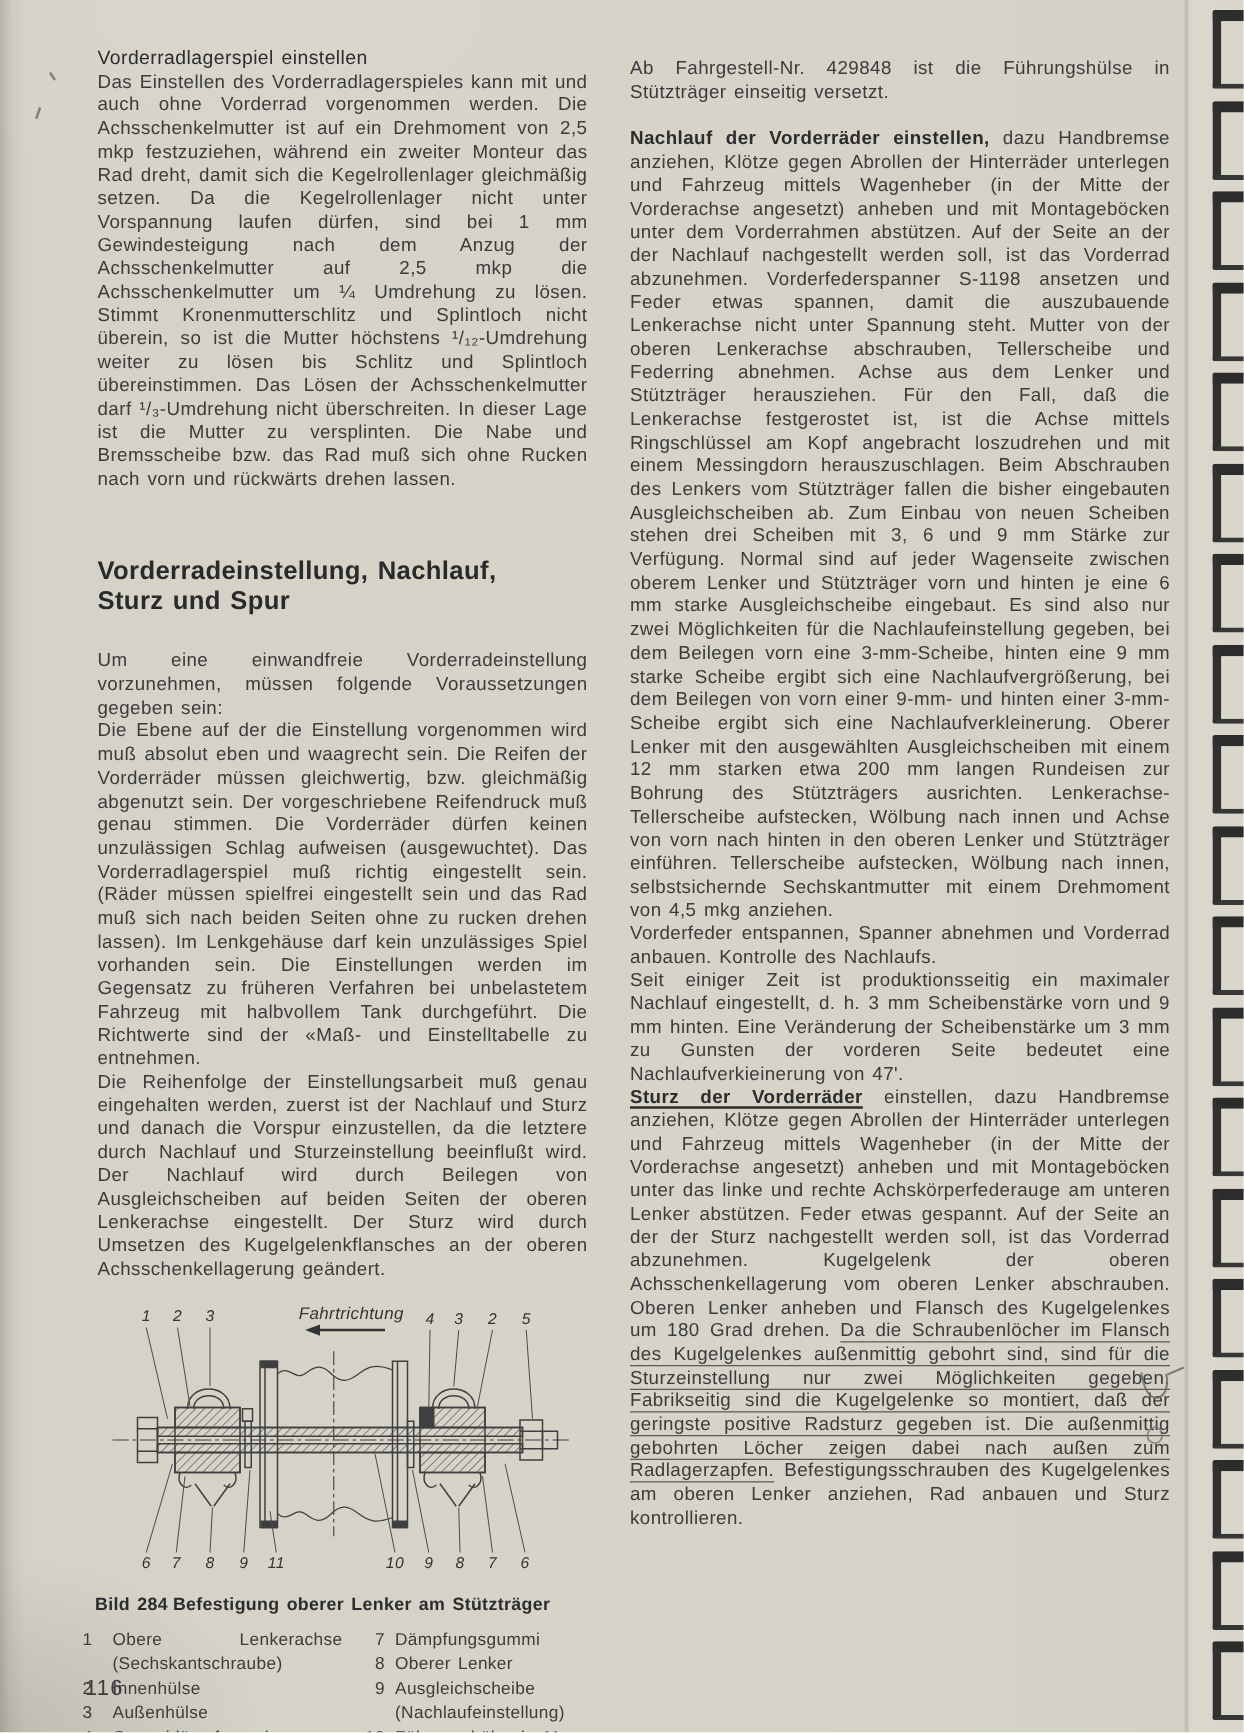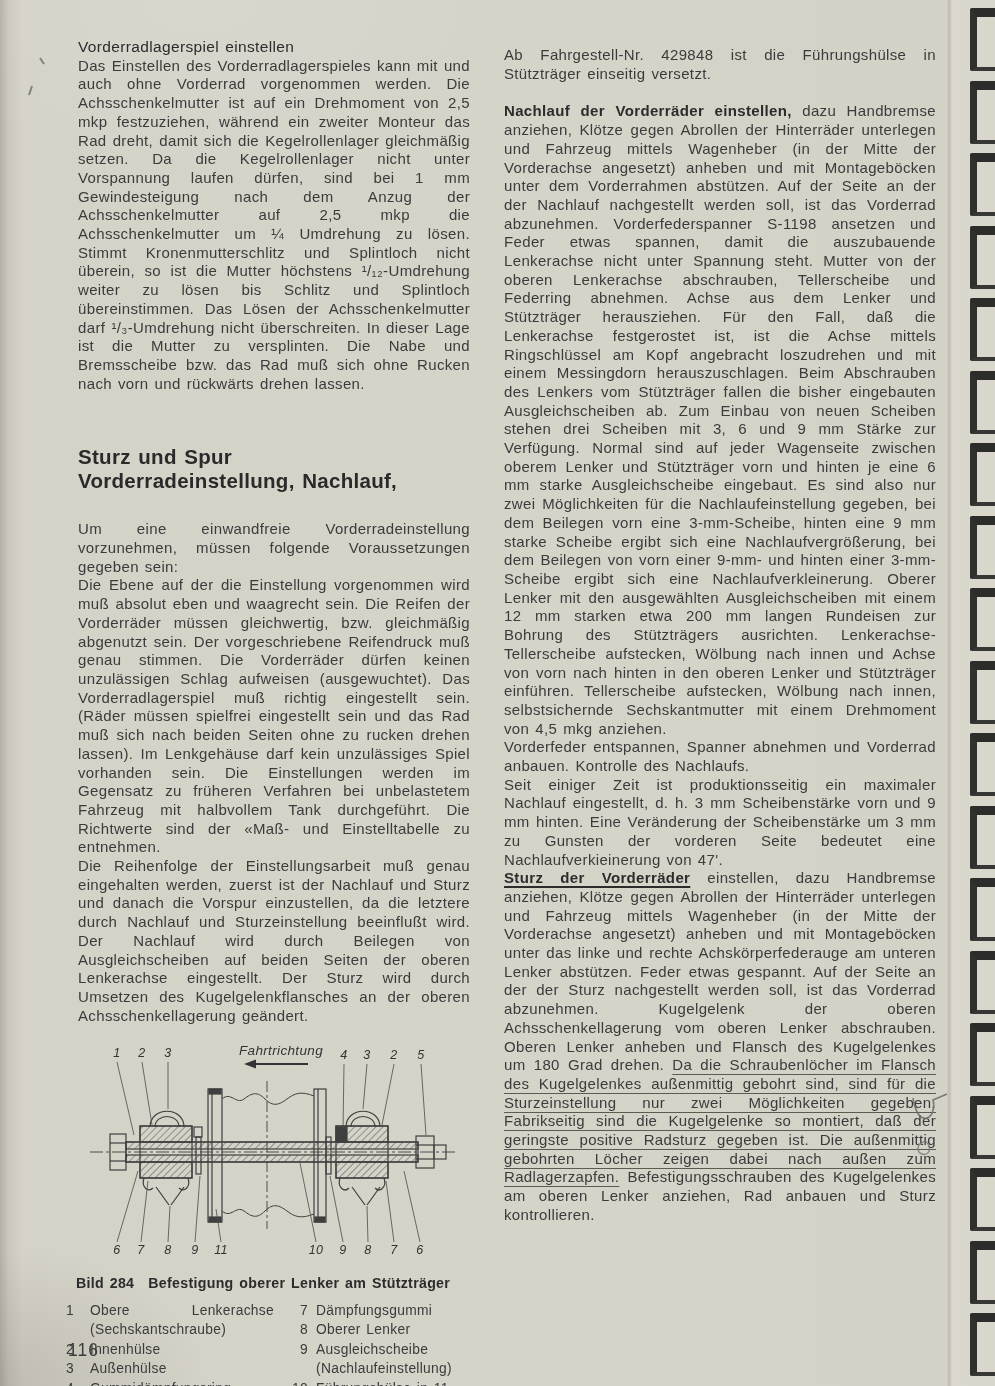--- a/index.html
+++ b/index.html
@@ -23,21 +23,21 @@
   .h-big{font-weight:bold;color:#2a2a2a;font-size:20.5px;line-height:24px;letter-spacing:.3px;margin:0;}
   .gap-m{height:19px;}
   .gap-heading{height:52px;}
   .gap-after-heading{height:27px;}
   .lead-bold{font-weight:bold;color:#2c2c2c;margin-top:23px;}
   .lead-bold-underline{font-weight:bold;color:#2c2c2c;text-decoration:underline;text-decoration-thickness:1.5px;text-underline-offset:3px;}
   .pen-underline{text-decoration:underline;text-decoration-color:#5d5a52;text-decoration-thickness:1.2px;text-underline-offset:3.5px;}
   
   .figure-block{position:relative;margin:14px 0 0 -18px;width:450px;}
   .figure-caption{font-weight:bold;color:#2c2c2c;font-size:14.2px;margin:2px 0 0 16px;letter-spacing:.3px;}
-  .figure-caption .cap-label{margin-right:14px;}
+  .figure-caption .cap-label{margin-right:4px;}
   .legend{display:flex;margin:8px 0 0 6px;font-size:13.8px;line-height:19.5px;letter-spacing:.3px;}
   .legend-col{display:flex;flex-direction:column;}
   .legend-col.first{width:208px;}
   .legend-item{display:flex;}
   .legend-item .num{width:16px;flex:none;}
   .legend-item .txt{padding-left:8px;width:190px;}
   .legend-col.second{margin-left:12px;}
   .legend-col.second .legend-item .num{width:22px;text-align:right;}
   .legend-col.second .legend-item .txt{width:200px;}
   .page-number{position:absolute;left:68px;top:1340px;font-size:17.5px;letter-spacing:1px;color:#3c3c3c;text-align:center;}
@@ -53,22 +53,22 @@
 </head>
 <body>
 
 <div class="paper">
 
   <div class="col col-left">
     <p class="h-small">Vorderradlagerspiel einstellen</p>
     <p>Das Einstellen des Vorderradlagerspieles kann mit und auch ohne Vorderrad vorgenommen werden. Die Achsschenkelmutter ist auf ein Drehmoment von 2,5 mkp festzuziehen, während ein zweiter Monteur das Rad dreht, damit sich die Kegelrollenlager gleichmäßig setzen. Da die Kegelrollenlager nicht unter Vorspannung laufen dürfen, sind bei 1 mm Gewindesteigung nach dem Anzug der Achsschenkelmutter auf 2,5 mkp die Achsschenkelmutter um ¼ Umdrehung zu lösen. Stimmt Kronenmutterschlitz und Splintloch nicht überein, so ist die Mutter höchstens ¹/₁₂-Umdrehung weiter zu lösen bis Schlitz und Splintloch übereinstimmen. Das Lösen der Achsschenkelmutter darf ¹/₃-Umdrehung nicht überschreiten. In dieser Lage ist die Mutter zu versplinten. Die Nabe und Bremsscheibe bzw. das Rad muß sich ohne Rucken nach vorn und rückwärts drehen lassen.</p>
 
     <div class="gap-heading"></div>
+    <p class="h-big">Vorderradeinstellung, Nachlauf,</p>
     <p class="h-big">Sturz und Spur</p>
-    <p class="h-big">Vorderradeinstellung, Nachlauf,</p>
     <div class="gap-after-heading"></div>
     <p>Um eine einwandfreie Vorderradeinstellung vorzunehmen, müssen folgende Voraussetzungen gegeben sein:</p>
     <p>Die Ebene auf der die Einstellung vorgenommen wird muß absolut eben und waagrecht sein. Die Reifen der Vorderräder müssen gleichwertig, bzw. gleichmäßig abgenutzt sein. Der vorgeschriebene Reifendruck muß genau stimmen. Die Vorderräder dürfen keinen unzulässigen Schlag aufweisen (ausgewuchtet). Das Vorderradlagerspiel muß richtig eingestellt sein. (Räder müssen spielfrei eingestellt sein und das Rad muß sich nach beiden Seiten ohne zu rucken drehen lassen). Im Lenkgehäuse darf kein unzulässiges Spiel vorhanden sein. Die Einstellungen werden im Gegensatz zu früheren Verfahren bei unbelastetem Fahrzeug mit halbvollem Tank durchgeführt. Die Richtwerte sind der «Maß- und Einstelltabelle zu entnehmen.</p>
     <p>Die Reihenfolge der Einstellungsarbeit muß genau eingehalten werden, zuerst ist der Nachlauf und Sturz und danach die Vorspur einzustellen, da die letztere durch Nachlauf und Sturzeinstellung beeinflußt wird. Der Nachlauf wird durch Beilegen von Ausgleichscheiben auf beiden Seiten der oberen Lenkerachse eingestellt. Der Sturz wird durch Umsetzen des Kugelgelenkflansches an der oberen Achsschenkellagerung geändert.</p>
 
     <div class="figure-block">
       <svg width="450" height="228" viewBox="0 0 450 228">
         <defs>
           <pattern id="hatch" width="5" height="5" patternTransform="rotate(45)" patternUnits="userSpaceOnUse">
             <line x1="0" y1="0" x2="0" y2="5" stroke="#4c4c4c" stroke-width="1"></line>

